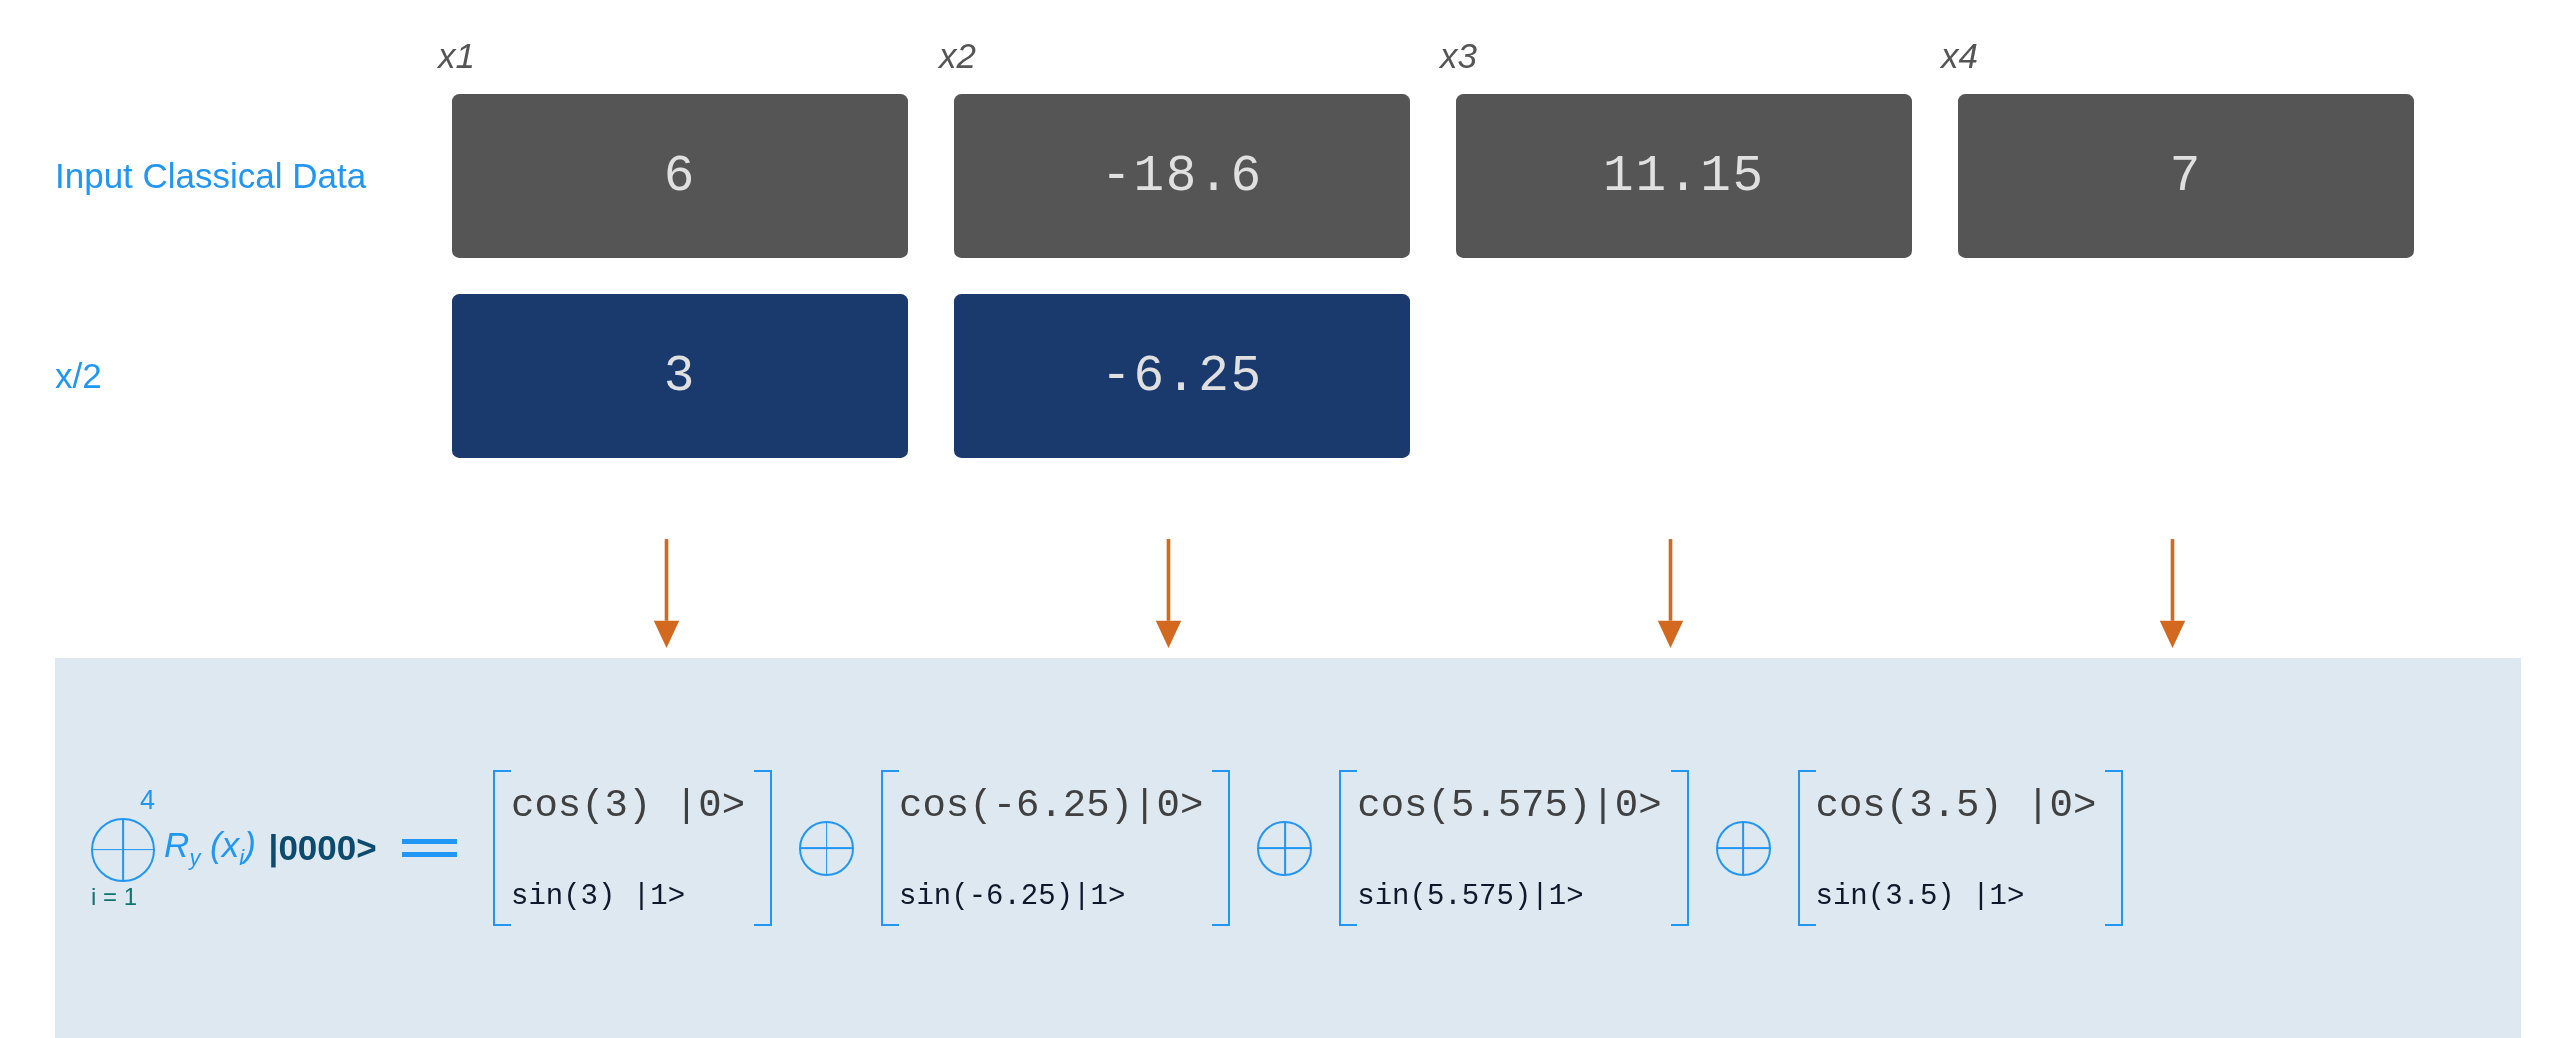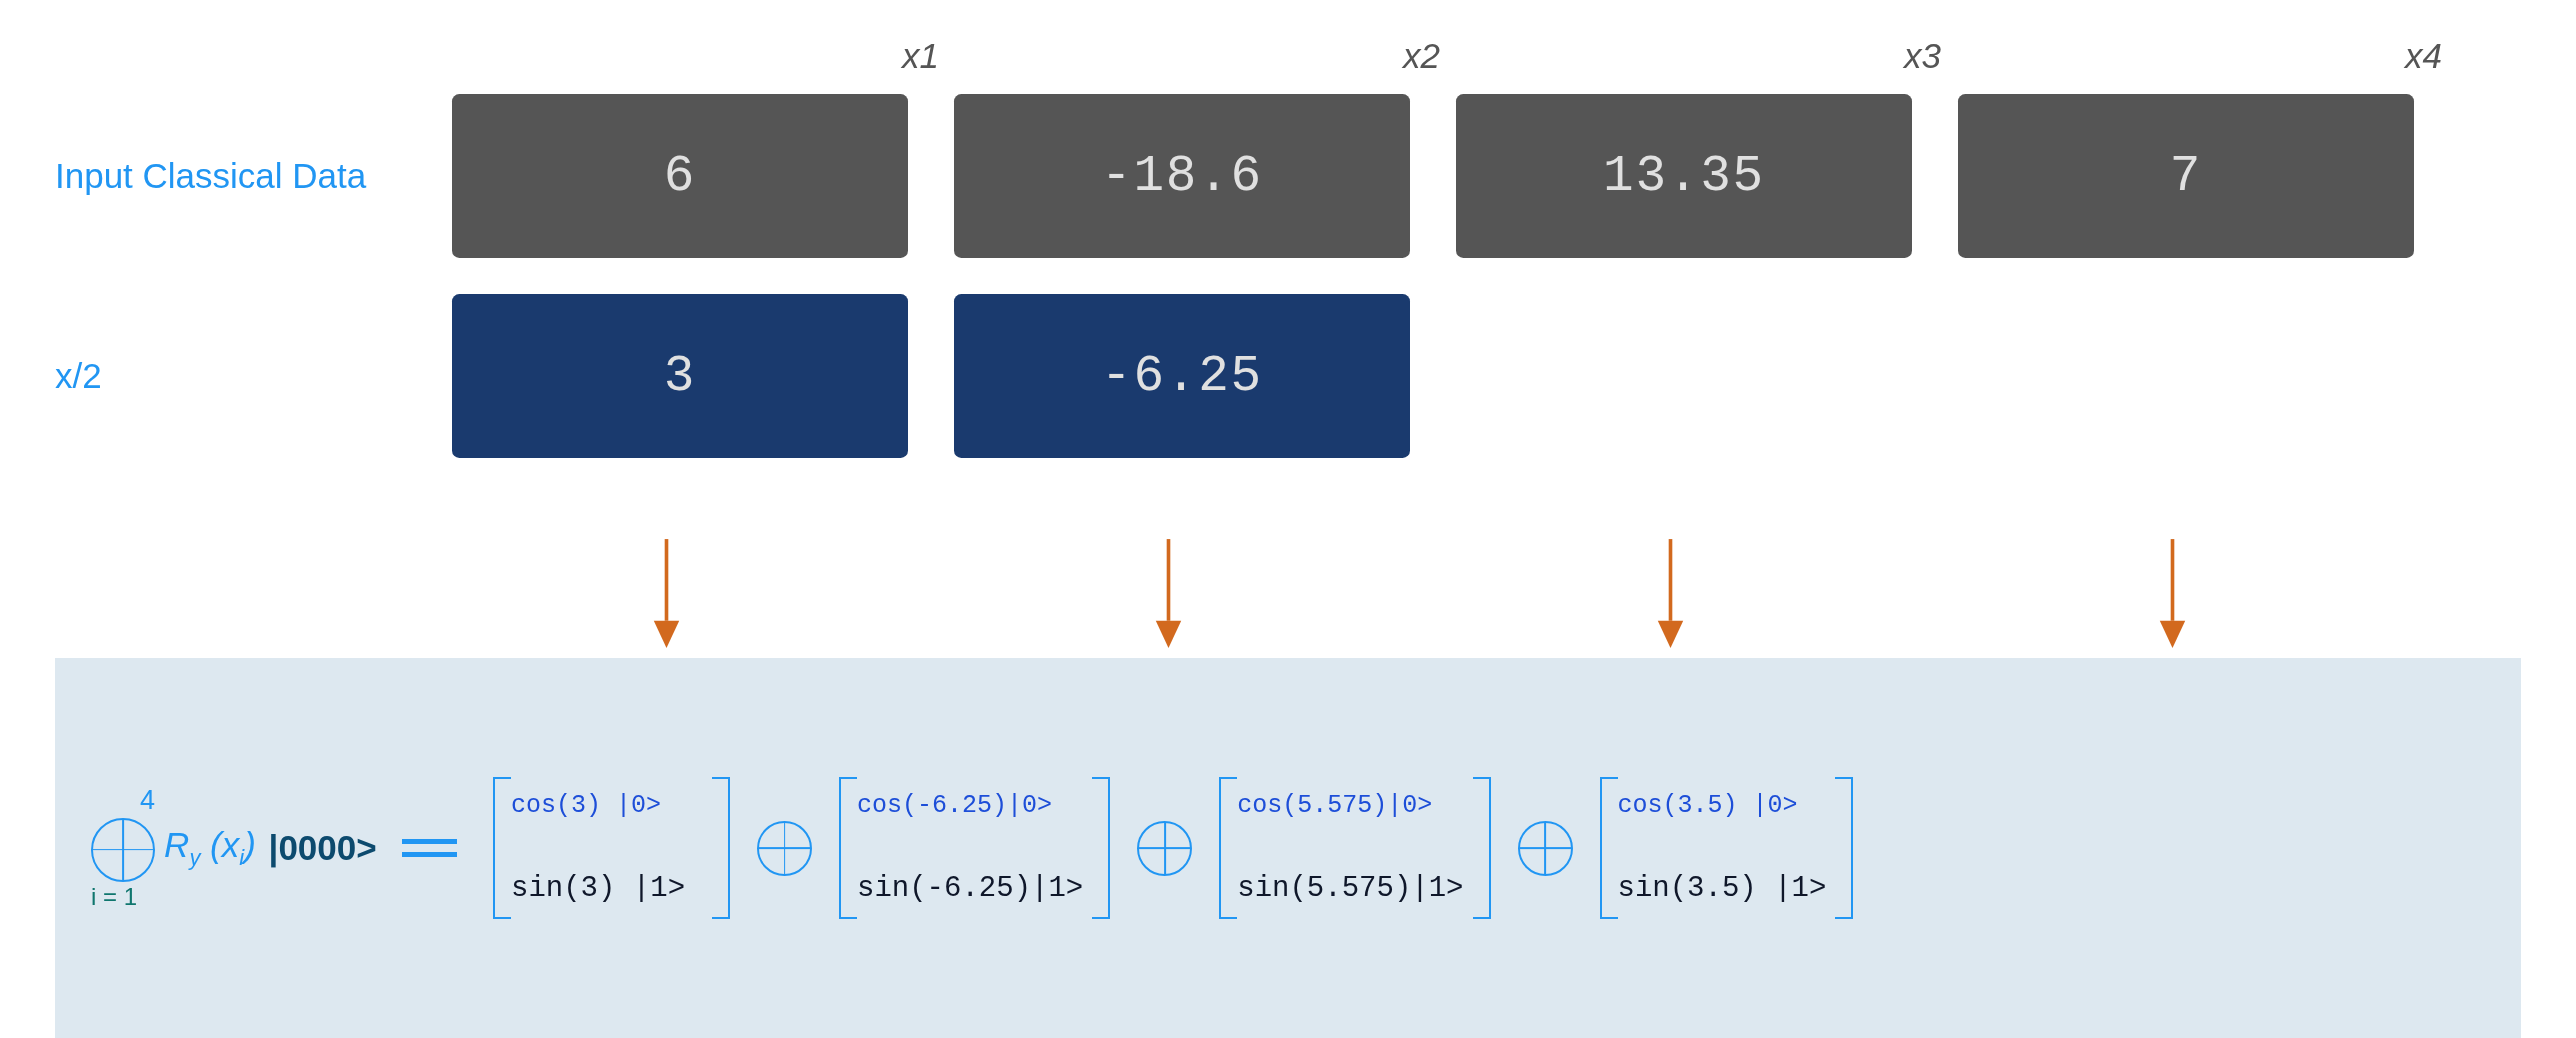--- a/index.html
+++ b/index.html
@@ -23,21 +23,21 @@
       flex-direction: column;
       margin-bottom: 36px;
     }
     .column-labels {
       display: flex;
       margin-left: 383px;
       margin-bottom: 18px;
     }
     .col-label {
       width: 501px;
-      text-align: right;
+      text-align: left;
       font-size: 35px;
       color: #555;
       font-style: italic;
     }
     .row-section {
       display: flex;
       align-items: center;
       margin-bottom: 36px;
       gap: 14px;
     }
@@ -153,22 +153,22 @@
       position: absolute;
       right: 0;
       top: 0;
       bottom: 0;
       width: 18px;
       border-top: 2.7px solid #2196F3;
       border-right: 2.7px solid #2196F3;
       border-bottom: 2.7px solid #2196F3;
     }
     .state-top {
-      font-size: 25px;
-      color: #1d4ed8;
+      font-size: 39px;
+      color: #404040;
       margin-bottom: 34px;
       white-space: nowrap;
     }
     .state-bottom {
       font-size: 29px;
       color: #0f172a;
       white-space: nowrap;
     }
     .tensor-x {
       width: 55px;
@@ -216,21 +216,21 @@
       <div class="col-label">x2</div>
       <div class="col-label">x3</div>
       <div class="col-label">x4</div>
     </div>
 
     <div class="row-section">
       <div class="row-label">Input Classical Data</div>
       <div class="data-boxes">
         <div class="data-box dark-gray">6</div>
         <div class="data-box dark-gray">-18.6</div>
-        <div class="data-box dark-gray">13.35</div>
+        <div class="data-box dark-gray">11.15</div>
         <div class="data-box dark-gray">7</div>
       </div>
     </div>
 
     <div class="row-section">
       <div class="row-label">x/2</div>
       <div class="data-boxes">
         <div class="data-box dark-blue">3</div>
         <div class="data-box dark-blue">-6.25</div>
       </div>

